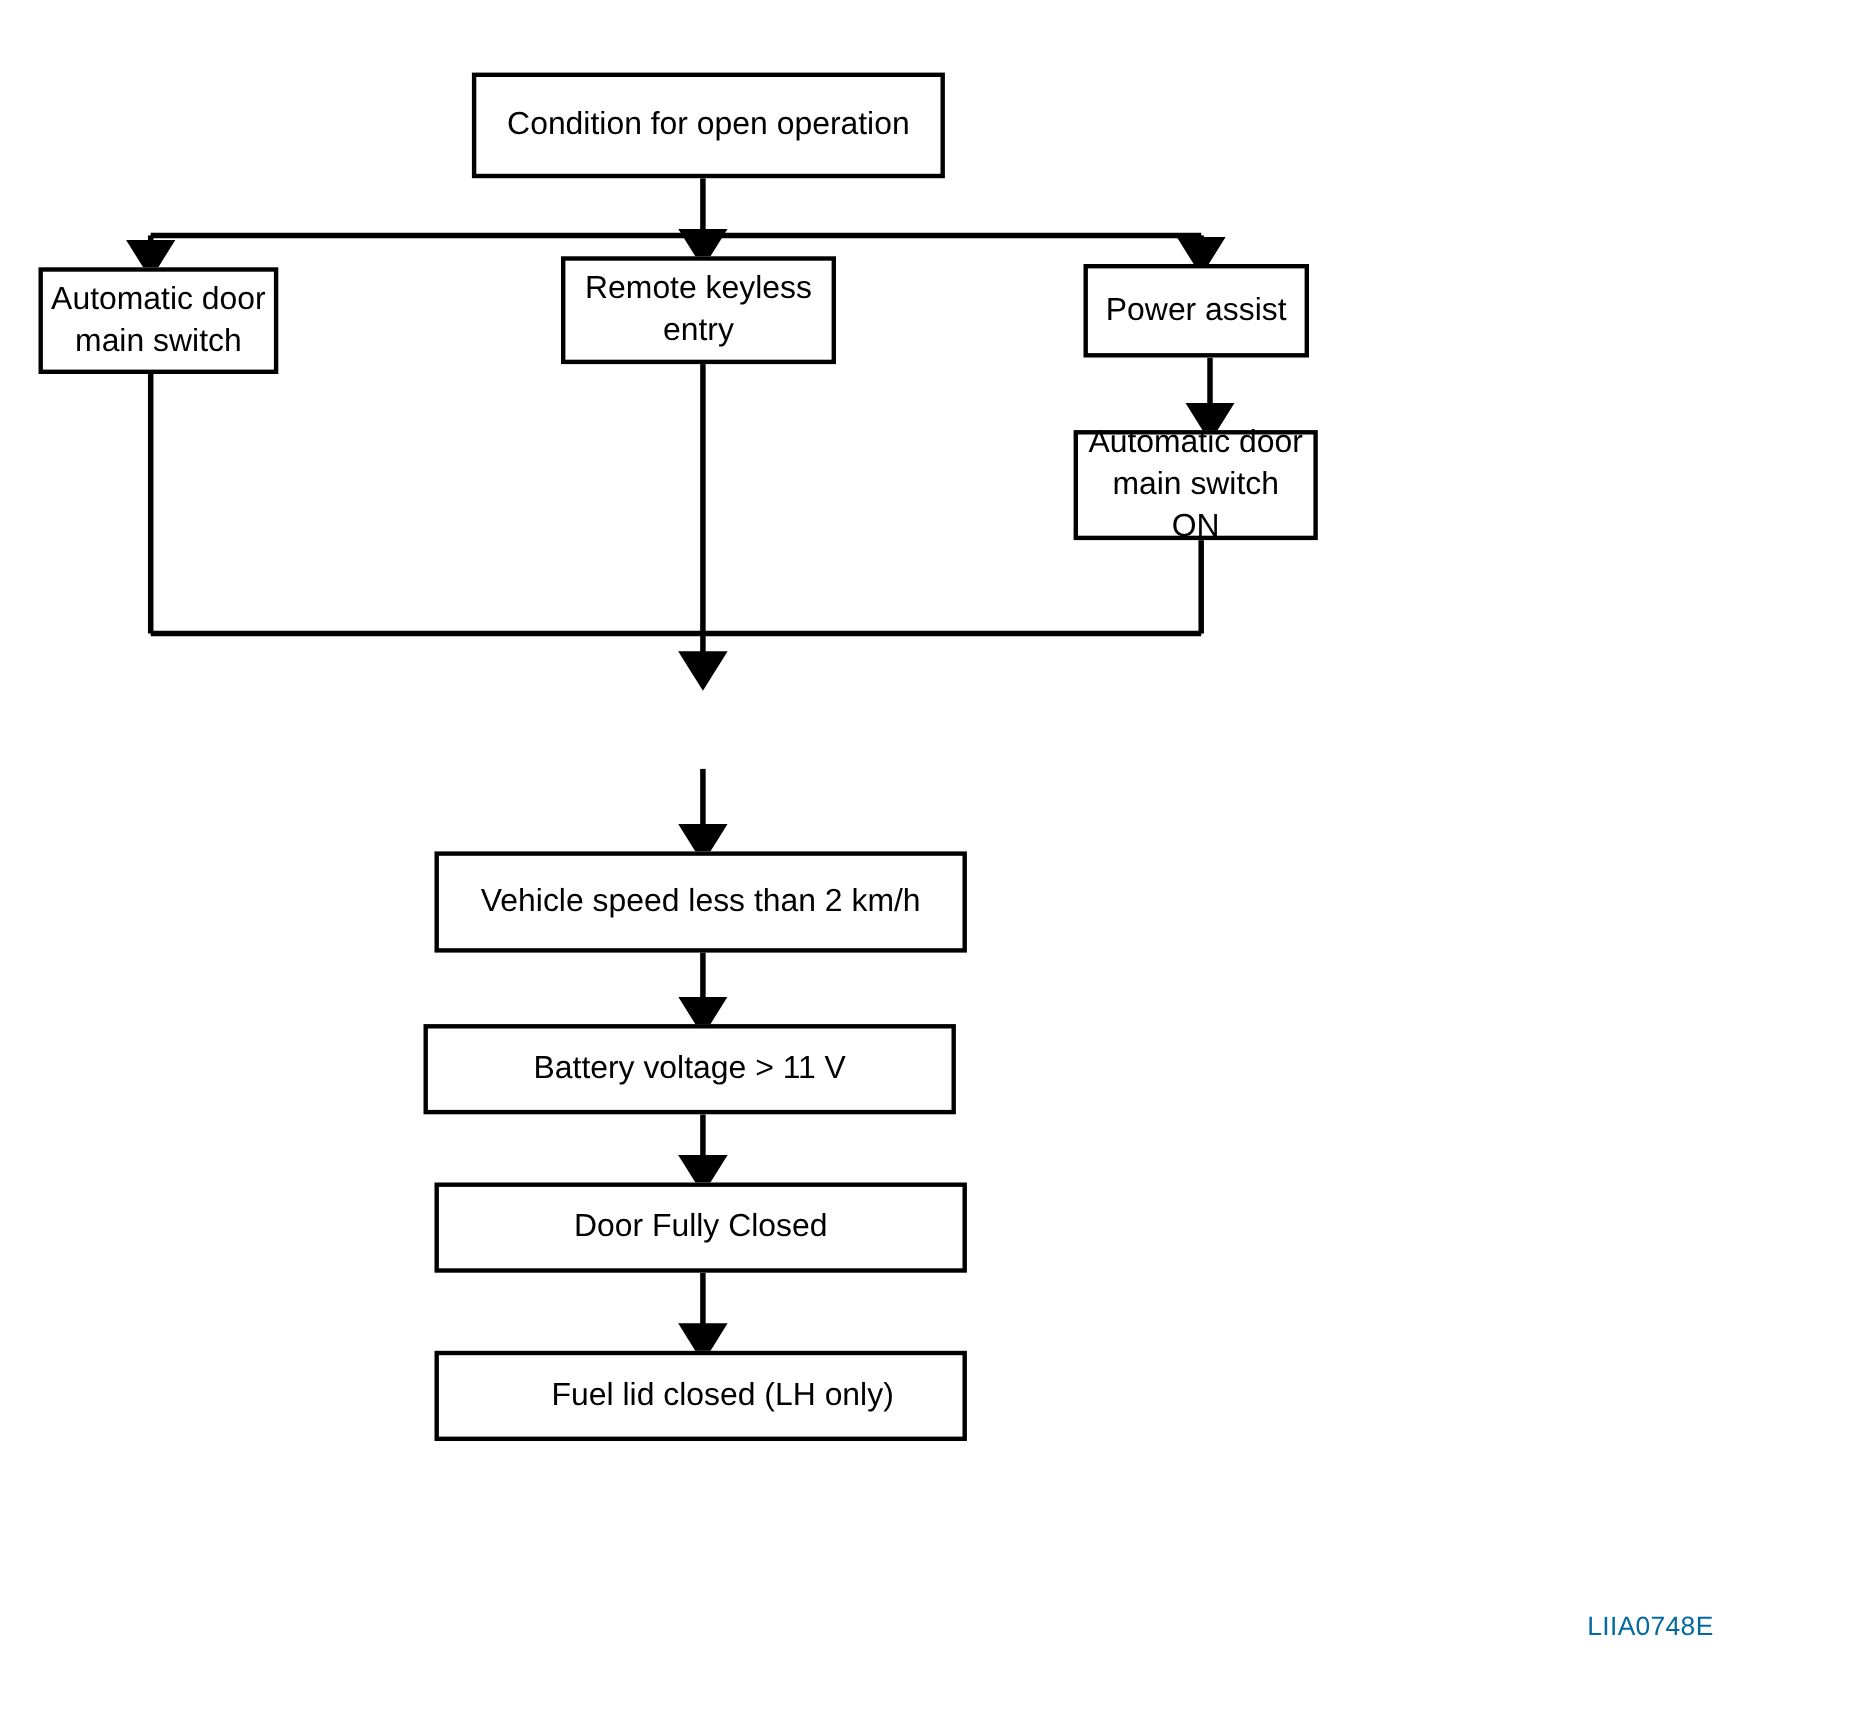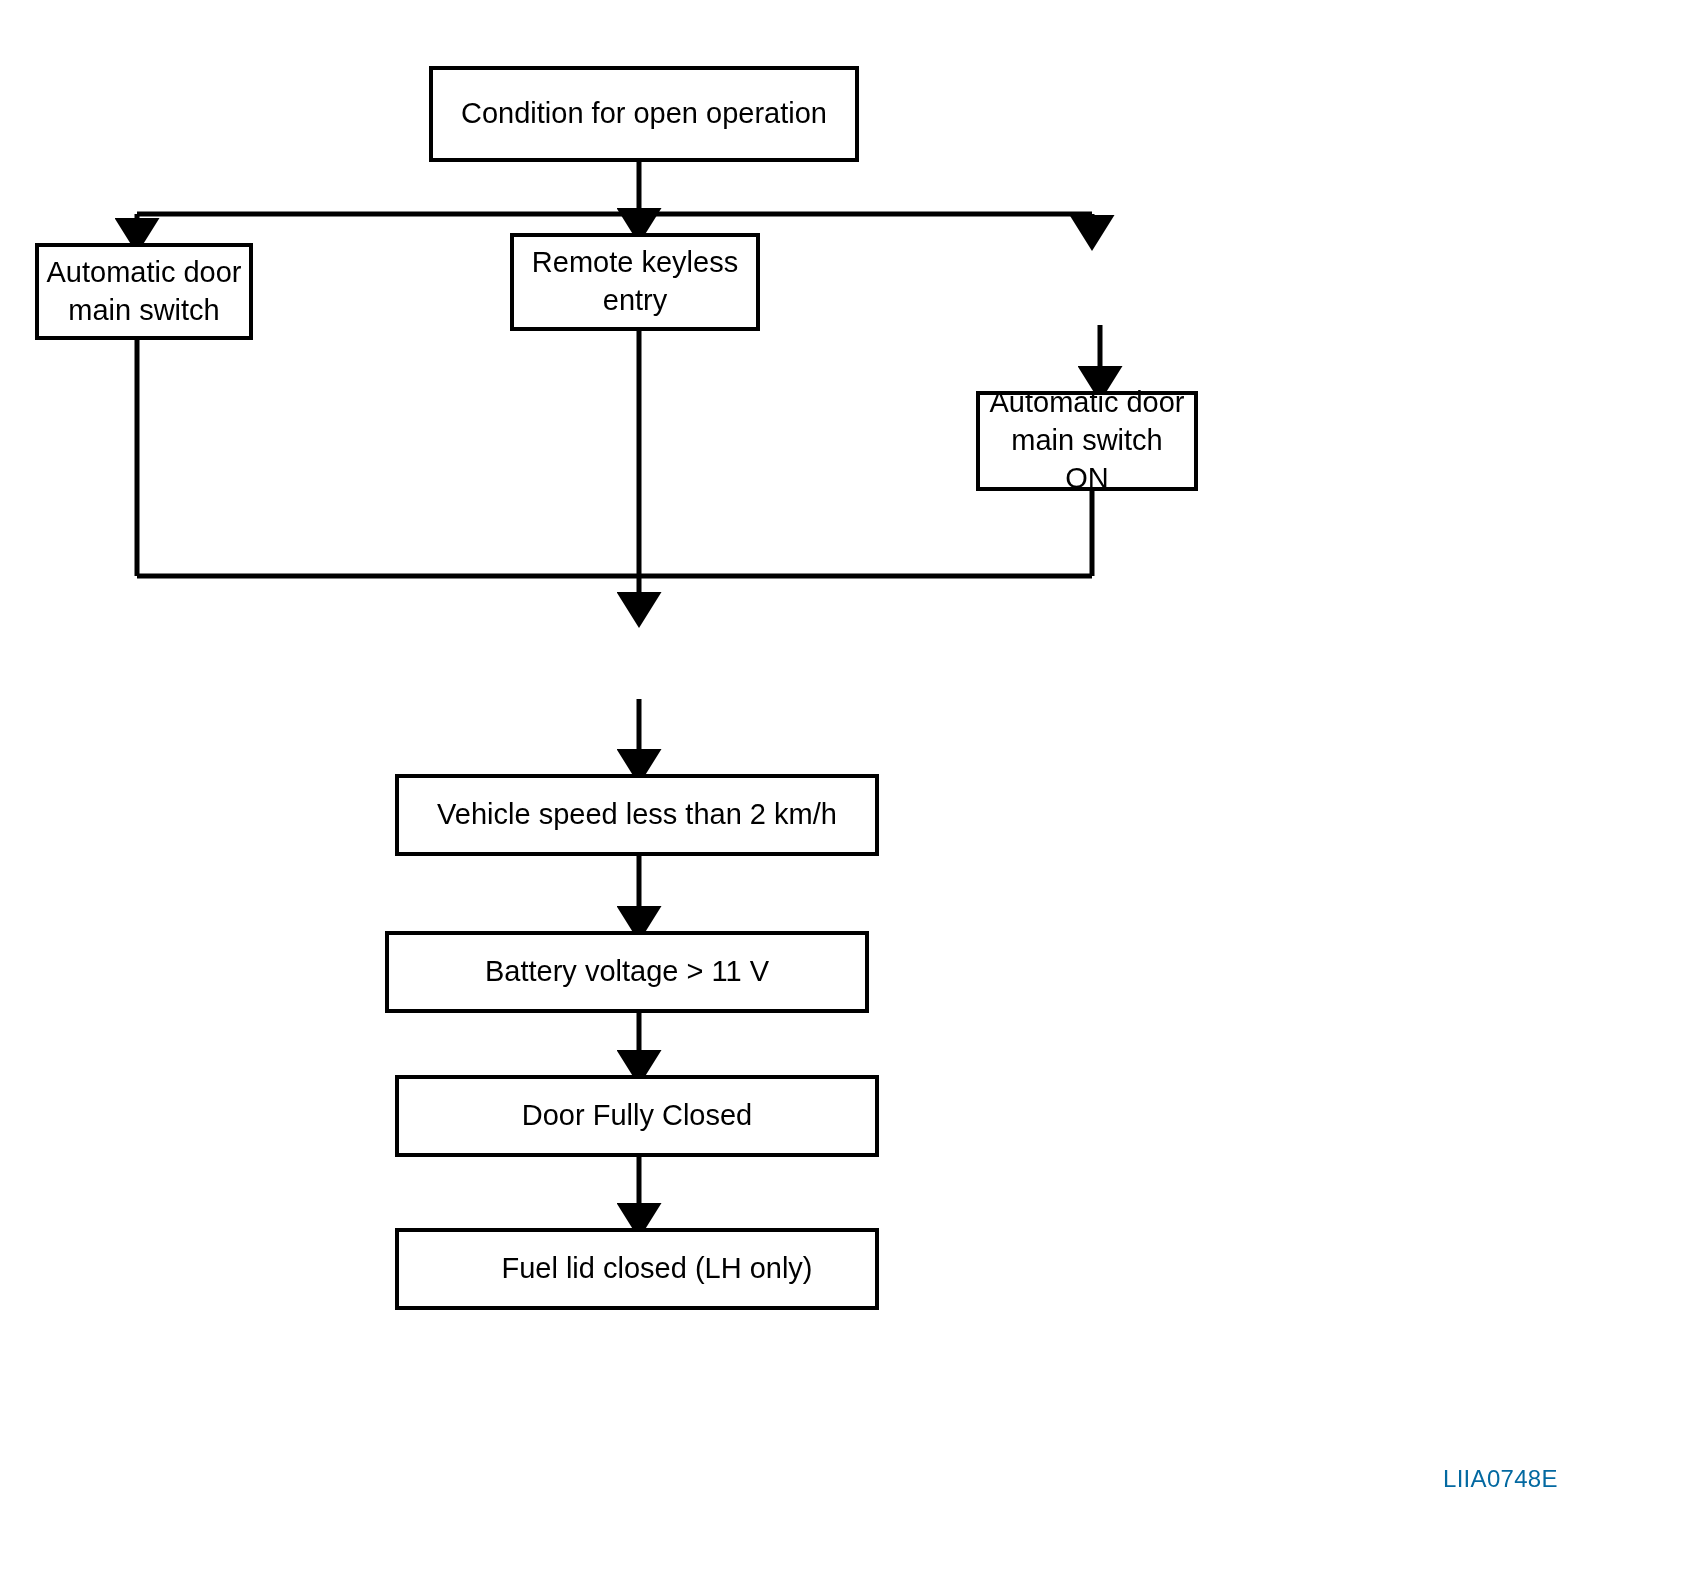--- a/index.html
+++ b/index.html
@@ -115,26 +115,27 @@
   </svg>
 
   <div class="node" style="left:429px; top:66px; width:430px; height:96px;">Condition for open operation</div>
 
   <div class="node" style="left:35px; top:243px; width:218px; height:97px;">Automatic door
 main switch</div>
 
   <div class="node" style="left:510px; top:233px; width:250px; height:98px;">Remote keyless
 entry</div>
 
+  <div class="node" style="left:985px; top:240px; width:205px; height:85px;">Power assist</div>
 
   <div class="node" style="left:976px; top:391px; width:222px; height:100px;">Automatic door
 main switch ON</div>
 
 
-  <div class="node" style="left:395px; top:774px; width:484px; height:82px;">Vehicle speed less than 2 km/h</div>
+  <div class="node" style="left:395px; top:774px; width:484px; height:92px;">Vehicle speed less than 2 km/h</div>
 
   <div class="node" style="left:385px; top:931px; width:484px; height:82px;">Battery voltage &gt; 11 V</div>
 
   <div class="node" style="left:395px; top:1075px; width:484px; height:82px;">Door Fully Closed</div>
 
   <div class="node" style="left:395px; top:1228px; width:484px; height:82px;padding-left:46px;">Fuel lid closed (LH only)</div>
 
   <div class="ref-code" style="left:1443px; top:1465px;">LIIA0748E</div>
 
 </div>

